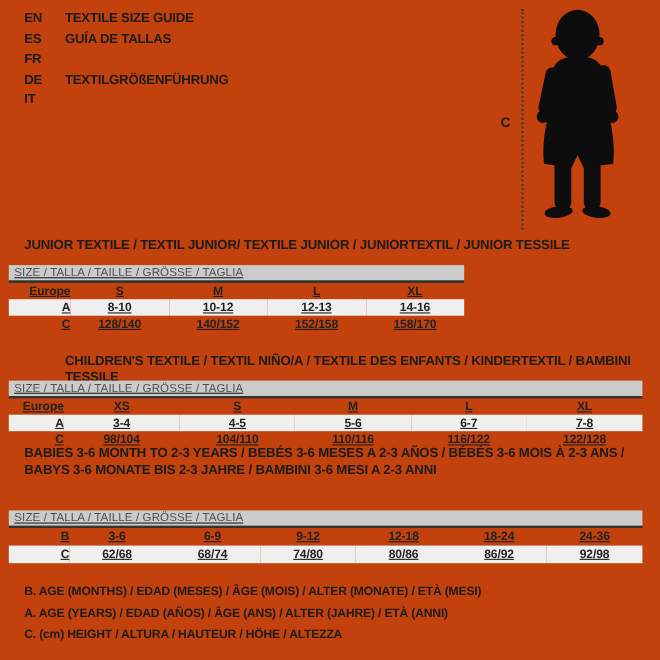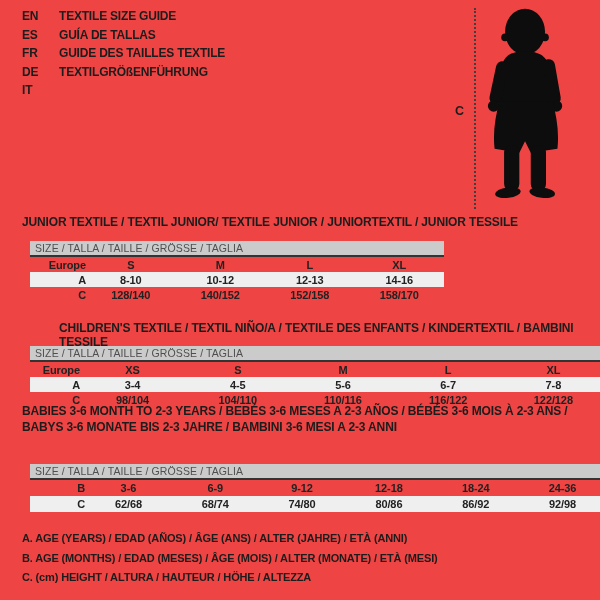--- a/index.html
+++ b/index.html
@@ -1,42 +1,42 @@
 <!DOCTYPE html>
 <html><head>
 <meta charset="utf-8">
 <style>
   html,body{margin:0;padding:0;}
   body{
     width:600px;height:600px;background:#ffffff;position:relative;overflow:hidden;
     font-family:"Liberation Sans",sans-serif;color:#1c1c1c;
     -webkit-font-smoothing:antialiased;
   }
-  .page{position:absolute;inset:0;background:#ef4444;}
+  .page{position:absolute;inset:0;background:#c2410c;}
 
   
   .langs{position:absolute;left:22px;top:7px;}
   .lang-row{display:flex;line-height:18.6px;font-size:12px;font-weight:700;letter-spacing:-0.2px;}
   .lang-code{width:37px;flex:none;}
 
   
   .figure{position:absolute;left:452px;top:6px;width:146px;height:208px;}
   .height-line{position:absolute;left:22px;top:2px;height:201px;width:0;border-left:2px dotted #3f3f3f;}
   .height-label{position:absolute;left:3px;top:98px;font-size:12.5px;font-weight:700;}
   .baby-svg{position:absolute;left:31px;top:0;}
 
   
   .section-title{position:absolute;left:22px;font-size:12px;font-weight:700;letter-spacing:-0.15px;}
   #t1-title{top:215px;}
   #t2-title{top:321px;margin-left:37px;}
   #t3-title{top:404px;line-height:15.5px;width:560px;}
 
   
-  table.size-table{position:absolute;left:30px;border-collapse:collapse;table-layout:fixed;
-    font-size:11px;font-weight:700;letter-spacing:-0.1px;color:#222;}
+  table.size-table{position:absolute;left:8px;border-collapse:collapse;table-layout:fixed;
+    font-size:11px;font-weight:700;letter-spacing:-0.1px;color:#222;text-decoration:underline;}
   #t1{top:241px;width:414px;}
   #t2{top:346px;width:576px;}
   #t3{top:464px;width:576px;}
   th.size-head{background:#cbcbcb;color:#4f4f4f;font-weight:400;font-size:10.5px;text-align:left;
     padding:1px 0 1px 5px;height:12px;border-bottom:2px solid #333;letter-spacing:0.1px;}
   td{height:15px;text-align:center;padding:0;}
   #t3 td{height:16px;}
   td.lbl{text-align:right;padding-left:5px;}
   tbody tr:nth-child(even) td{background:#efefef;}
 
@@ -52,21 +52,20 @@
     <div class="lang-row">
       <span class="lang-code">EN</span>
       <span class="lang-title">TEXTILE SIZE GUIDE</span>
     </div>
     <div class="lang-row">
       <span class="lang-code">ES</span>
       <span class="lang-title">GUÍA DE TALLAS</span>
     </div>
     <div class="lang-row">
       <span class="lang-code">FR</span>
-      <span class="lang-title">GUIDE DES TAILLES TEXTILE</span>
     </div>
     <div class="lang-row">
       <span class="lang-code">DE</span>
       <span class="lang-title">TEXTILGRÖßENFÜHRUNG</span>
     </div>
     <div class="lang-row">
       <span class="lang-code">IT</span>
     </div>
   </div>
 
@@ -210,18 +209,18 @@
         <td>68/74</td>
         <td>74/80</td>
         <td>80/86</td>
         <td>86/92</td>
         <td>92/98</td>
       </tr>
     </tbody>
   </table>
 
   <div class="notes">
+    <div>B. AGE (MONTHS) / EDAD (MESES) / ÂGE (MOIS) / ALTER (MONATE) / ETÀ (MESI)</div>
     <div>A. AGE (YEARS) / EDAD (AÑOS) / ÂGE (ANS) / ALTER (JAHRE) / ETÀ (ANNI)</div>
-    <div>B. AGE (MONTHS) / EDAD (MESES) / ÂGE (MOIS) / ALTER (MONATE) / ETÀ (MESI)</div>
     <div>C. (cm) HEIGHT / ALTURA / HAUTEUR / HÖHE / ALTEZZA</div>
   </div>
 
 </div>
 
 </body></html>

